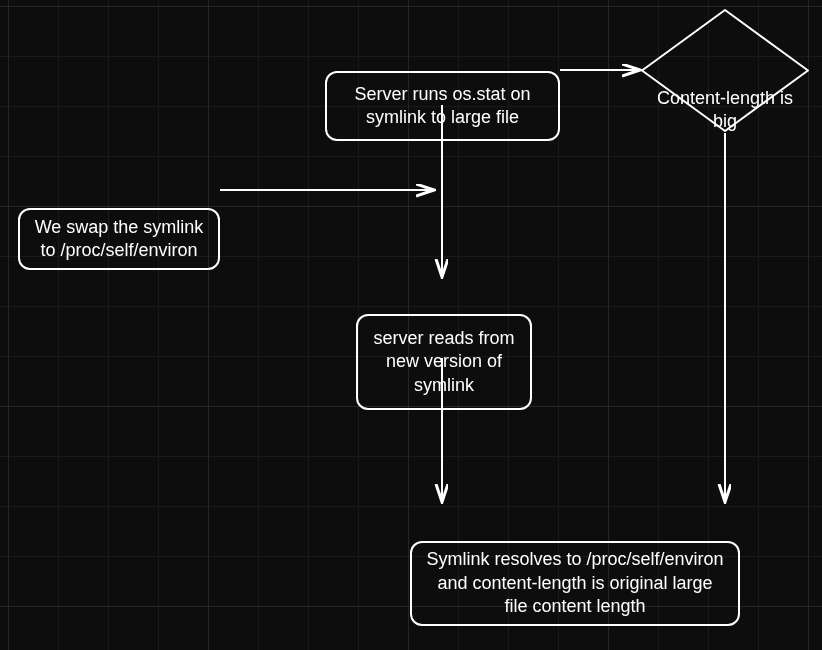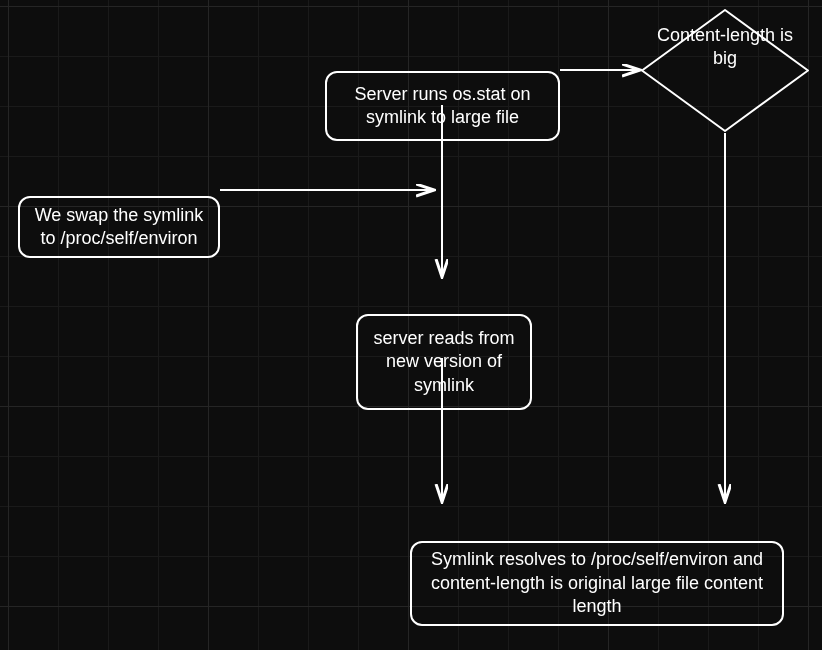--- a/index.html
+++ b/index.html
@@ -75,27 +75,27 @@
       width: 100%;
       height: 100%;
     }
     .diamond-text {
       position: absolute;
       top: 0;
       left: 0;
       width: 100%;
       height: 100%;
       display: flex;
-      align-items: flex-start;
+      align-items: flex-end;
       justify-content: center;
       text-align: center;
       color: #ffffff;
       font-size: 18px;
       line-height: 1.25;
-      padding: 16px 12px;
+      padding: 1px 12px;
     }
     svg.arrows {
       position: absolute;
       top: 0;
       left: 0;
       width: 100%;
       height: 100%;
       pointer-events: none;
     }
   </style>
@@ -121,29 +121,29 @@
 
     <line x1="442" y1="358" x2="442" y2="500" stroke="#ffffff" stroke-width="2" marker-end="url(#arrowhead)"></line>
 
     <path d="M 725 133 L 725 478 L 725 500" stroke="#ffffff" stroke-width="2" fill="none" marker-end="url(#arrowhead)"></path>
   </svg>
 
   <div class="node" style="left:325px; top:35px; width:235px; height:70px;">
     <span>Server runs os.stat on symlink to large file</span>
   </div>
 
-  <div class="node" style="left:18px; top:160px; width:202px; height:62px;">
+  <div class="node" style="left:18px; top:172px; width:202px; height:62px;">
     <span>We swap the symlink to /proc/self/environ</span>
   </div>
 
   <div class="node" style="left:356px; top:278px; width:176px; height:96px;">
     <span>server reads from new version of symlink</span>
   </div>
 
-  <div class="node" style="left:410px; top:505px; width:374px; height:85px;">
+  <div class="node" style="left:410px; top:505px; width:330px; height:85px;">
     <span>Symlink resolves to /proc/self/environ and content-length is original large file content length</span>
   </div>
 
   <div class="diamond-wrap" style="left:640px; top:8px; width:170px; height:125px;">
     <div class="diamond">
       <svg class="diamond-shape" viewBox="0 0 170 125">
         <polygon points="85,2 168,62.5 85,123 2,62.5" fill="none" stroke="#ffffff" stroke-width="2" stroke-linejoin="round"></polygon>
       </svg>
       <div class="diamond-text">
         <span>Content-length is big</span>

